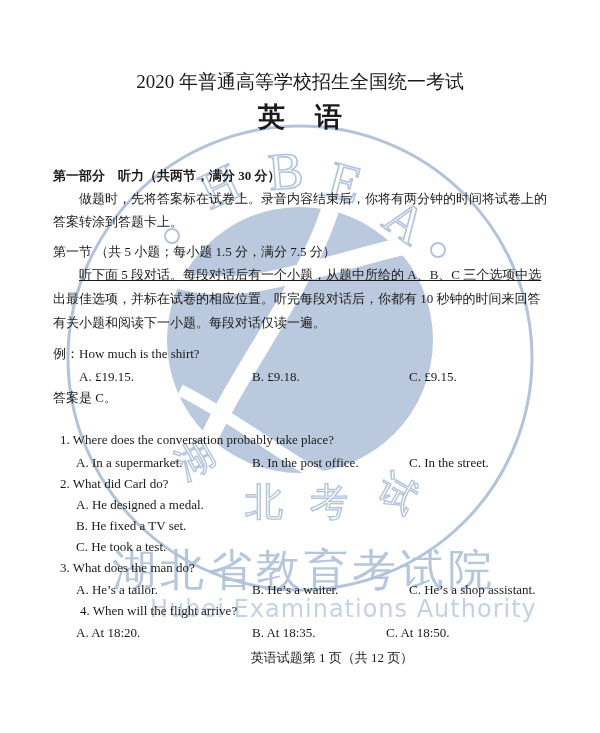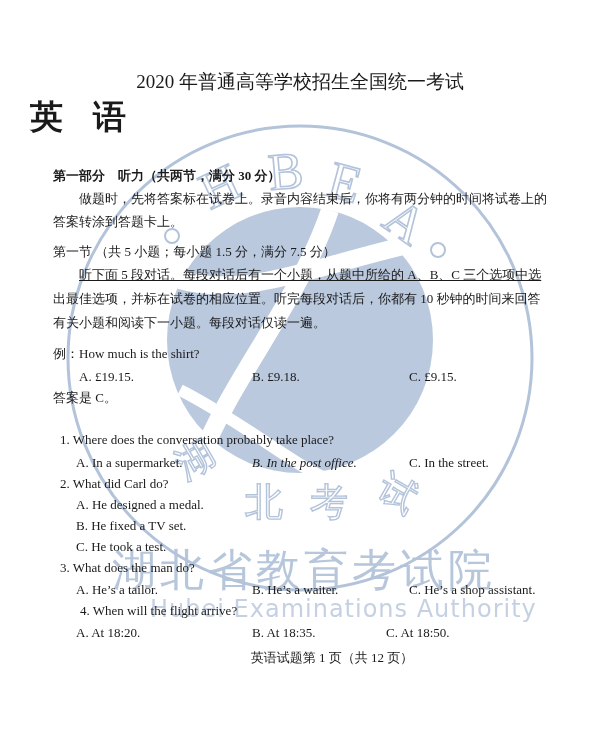--- a/index.html
+++ b/index.html
@@ -2,21 +2,21 @@
 <html><head>
   <meta charset="utf-8">
   <style>
     html, body { margin: 0; padding: 0; background: #ffffff; }
     body { width: 600px; height: 733px; position: relative; overflow: hidden;
            font-family: "Liberation Serif", "DejaVu Serif", serif; color: #1a1a1a; }
     .watermark { position: absolute; left: 0; top: 0; width: 600px; height: 733px; z-index: 0; pointer-events: none; }
     .page { position: absolute; left: 0; top: 0; width: 600px; height: 733px; z-index: 1; }
     .line { position: absolute; white-space: nowrap; font-size: 13px; line-height: 16px; }
     .title { position: absolute; left: 0; width: 600px; text-align: center; top: 70px; font-size: 19px; line-height: 24px; }
-    .subject { position: absolute; left: 0; width: 600px; text-align: left; top: 101px; font-size: 33px; line-height: 32px; font-weight: bold; letter-spacing: 30px; text-indent: 30px; }
+    .subject { position: absolute; left: 0; width: 600px; text-align: center; top: 101px; font-size: 27px; line-height: 32px; font-weight: bold; letter-spacing: 30px; text-indent: 30px; }
     .bold { font-weight: bold; }
     .footer { position: absolute; left: 0; width: 600px; text-align: center; top: 650px; font-size: 13px; line-height: 16px; padding-left: 32px; }
     .opt { position: absolute; white-space: nowrap; font-size: 13px; line-height: 16px; }
   </style>
 </head>
 <body>
 
 <svg class="watermark" viewBox="0 0 600 733" xmlns="http://www.w3.org/2000/svg">
   <g fill="none" stroke="#b3c3da">
     <circle cx="300" cy="358" r="232" stroke-width="3"></circle>
@@ -63,21 +63,21 @@
   <div class="line" style="left:53px; top:315px;">有关小题和阅读下一小题。每段对话仅读一遍。</div>
 
   <div class="line" style="left:53px; top:346px;">例：How much is the shirt?</div>
   <div class="opt" style="left:79px; top:369px;">A. £19.15.</div>
   <div class="opt" style="left:252px; top:369px;">B. £9.18.</div>
   <div class="opt" style="left:409px; top:369px;">C. £9.15.</div>
   <div class="line" style="left:53px; top:390px;">答案是 C。</div>
 
   <div class="line" style="left:60px; top:432px;">1. Where does the conversation probably take place?</div>
   <div class="opt" style="left:76px; top:455px;">A. In a supermarket.</div>
-  <div class="opt" style="left:252px; top:455px;font-style:italic;">B. In the post office.</div>
+  <div class="opt" style="left:252px; top:455px;">B. In the post office.</div>
   <div class="opt" style="left:409px; top:455px;">C. In the street.</div>
 
   <div class="line" style="left:60px; top:476px;">2. What did Carl do?</div>
   <div class="opt" style="left:76px; top:497px;">A. He designed a medal.</div>
   <div class="opt" style="left:76px; top:518px;">B. He fixed a TV set.</div>
   <div class="opt" style="left:76px; top:539px;">C. He took a test.</div>
 
   <div class="line" style="left:60px; top:560px;">3. What does the man do?</div>
   <div class="opt" style="left:76px; top:582px;">A. He’s a tailor.</div>
   <div class="opt" style="left:252px; top:582px;">B. He’s a waiter.</div>

